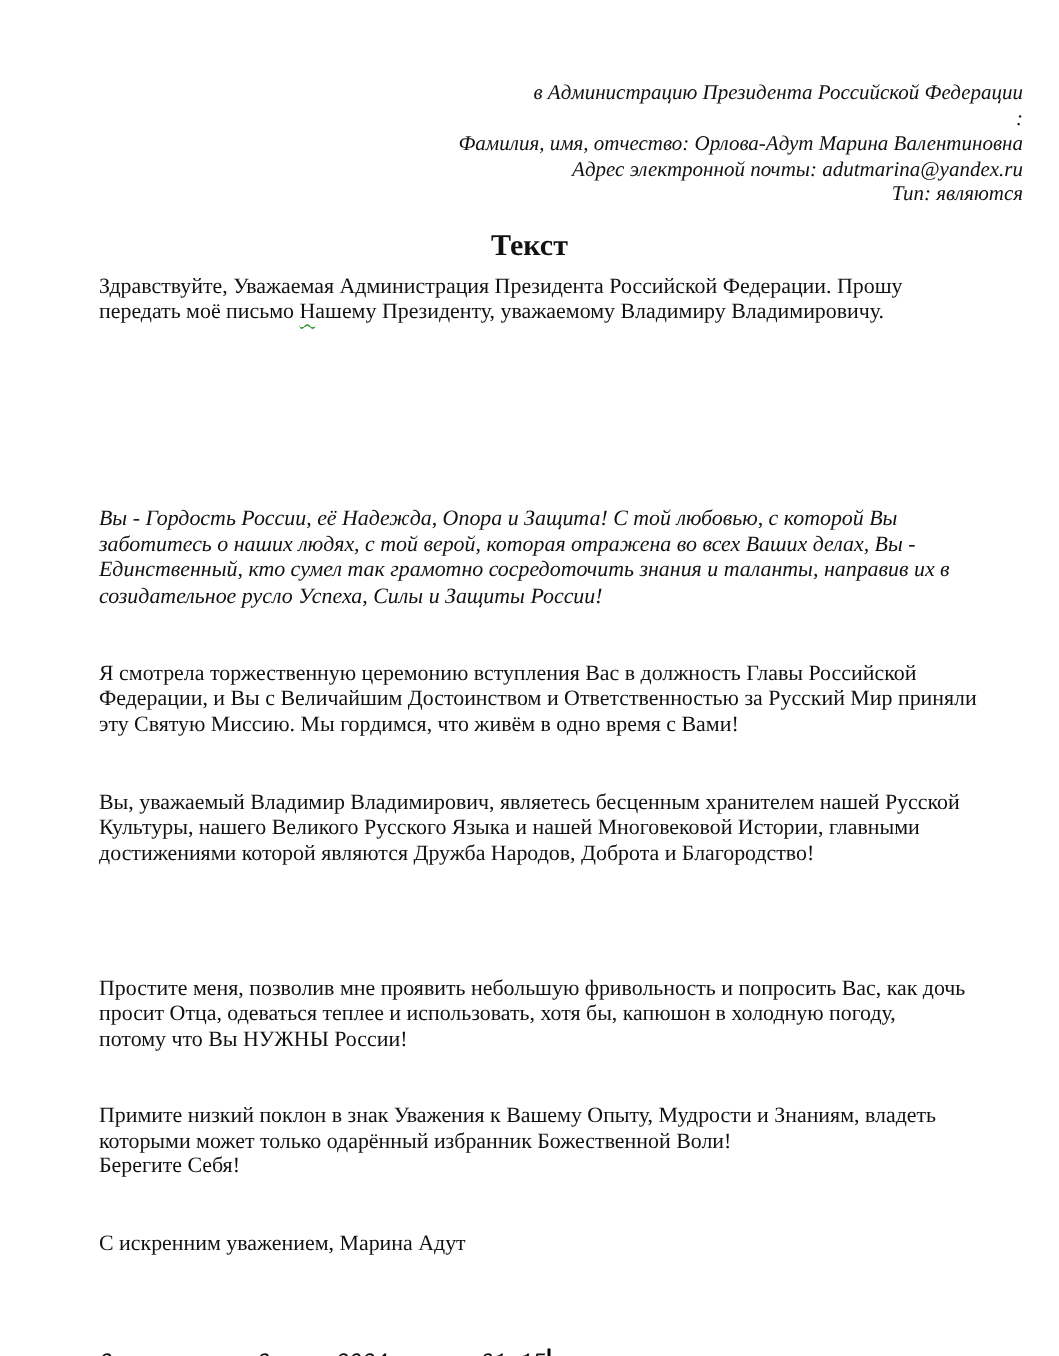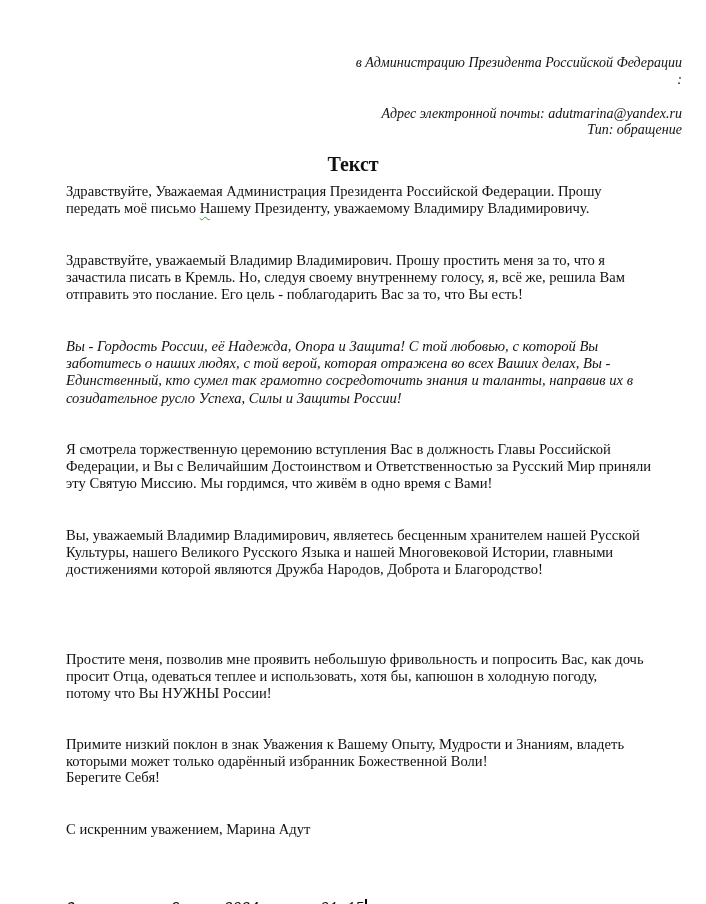--- a/index.html
+++ b/index.html
@@ -33,30 +33,28 @@
     vertical-align: -3px; margin-left: 1px;
   }
 </style>
 </head>
 <body>
 
 <div class="page">
 
   <div class="hdr" style="top:54px;">в Администрацию Президента Российской Федерации</div>
   <div class="hdr" style="top:71px;">:</div>
+  <div class="hdr" style="top:88px;">Фамилия, имя, отчество: Орлова-Адут Марина Валентиновна</div>
   <div class="hdr" style="top:105px;">Адрес электронной почты: adutmarina@yandex.ru</div>
-  <div class="hdr" style="top:121px;">Тип: обращение</div>
+  <div class="hdr" style="top:121px;">Тип: являются</div>
 
   <div class="title">Текст</div>
 
   <p class="para" style="top:183px;"><span>Здравствуйте, Уважаемая Администрация Президента Российской Федерации. Прошу</span><br><span>передать моё письмо </span><span class="squiggle">Н</span><span>ашему Президенту, уважаемому Владимиру Владимировичу.</span></p>
 
-  <p class="para" style="top:252px;">Здравствуйте, уважаемый Владимир Владимирович. Прошу простить меня за то, что я
-зачастила писать в Кремль. Но, следуя своему внутреннему голосу, я, всё же, решила Вам
-отправить это послание. Его цель - поблагодарить Вас за то, что Вы есть!</p>
 
   <p class="para" style="top:338px;font-style:italic;">Вы - Гордость России, её Надежда, Опора и Защита! С той любовью, с которой Вы
 заботитесь о наших людях, с той верой, которая отражена во всех Ваших делах, Вы -
 Единственный, кто сумел так грамотно сосредоточить знания и таланты, направив их в
 созидательное русло Успеха, Силы и Защиты России!</p>
 
   <p class="para" style="top:441px;">Я смотрела торжественную церемонию вступления Вас в должность Главы Российской
 Федерации, и Вы с Величайшим Достоинством и Ответственностью за Русский Мир приняли
 эту Святую Миссию. Мы гордимся, что живём в одно время с Вами!</p>
 

